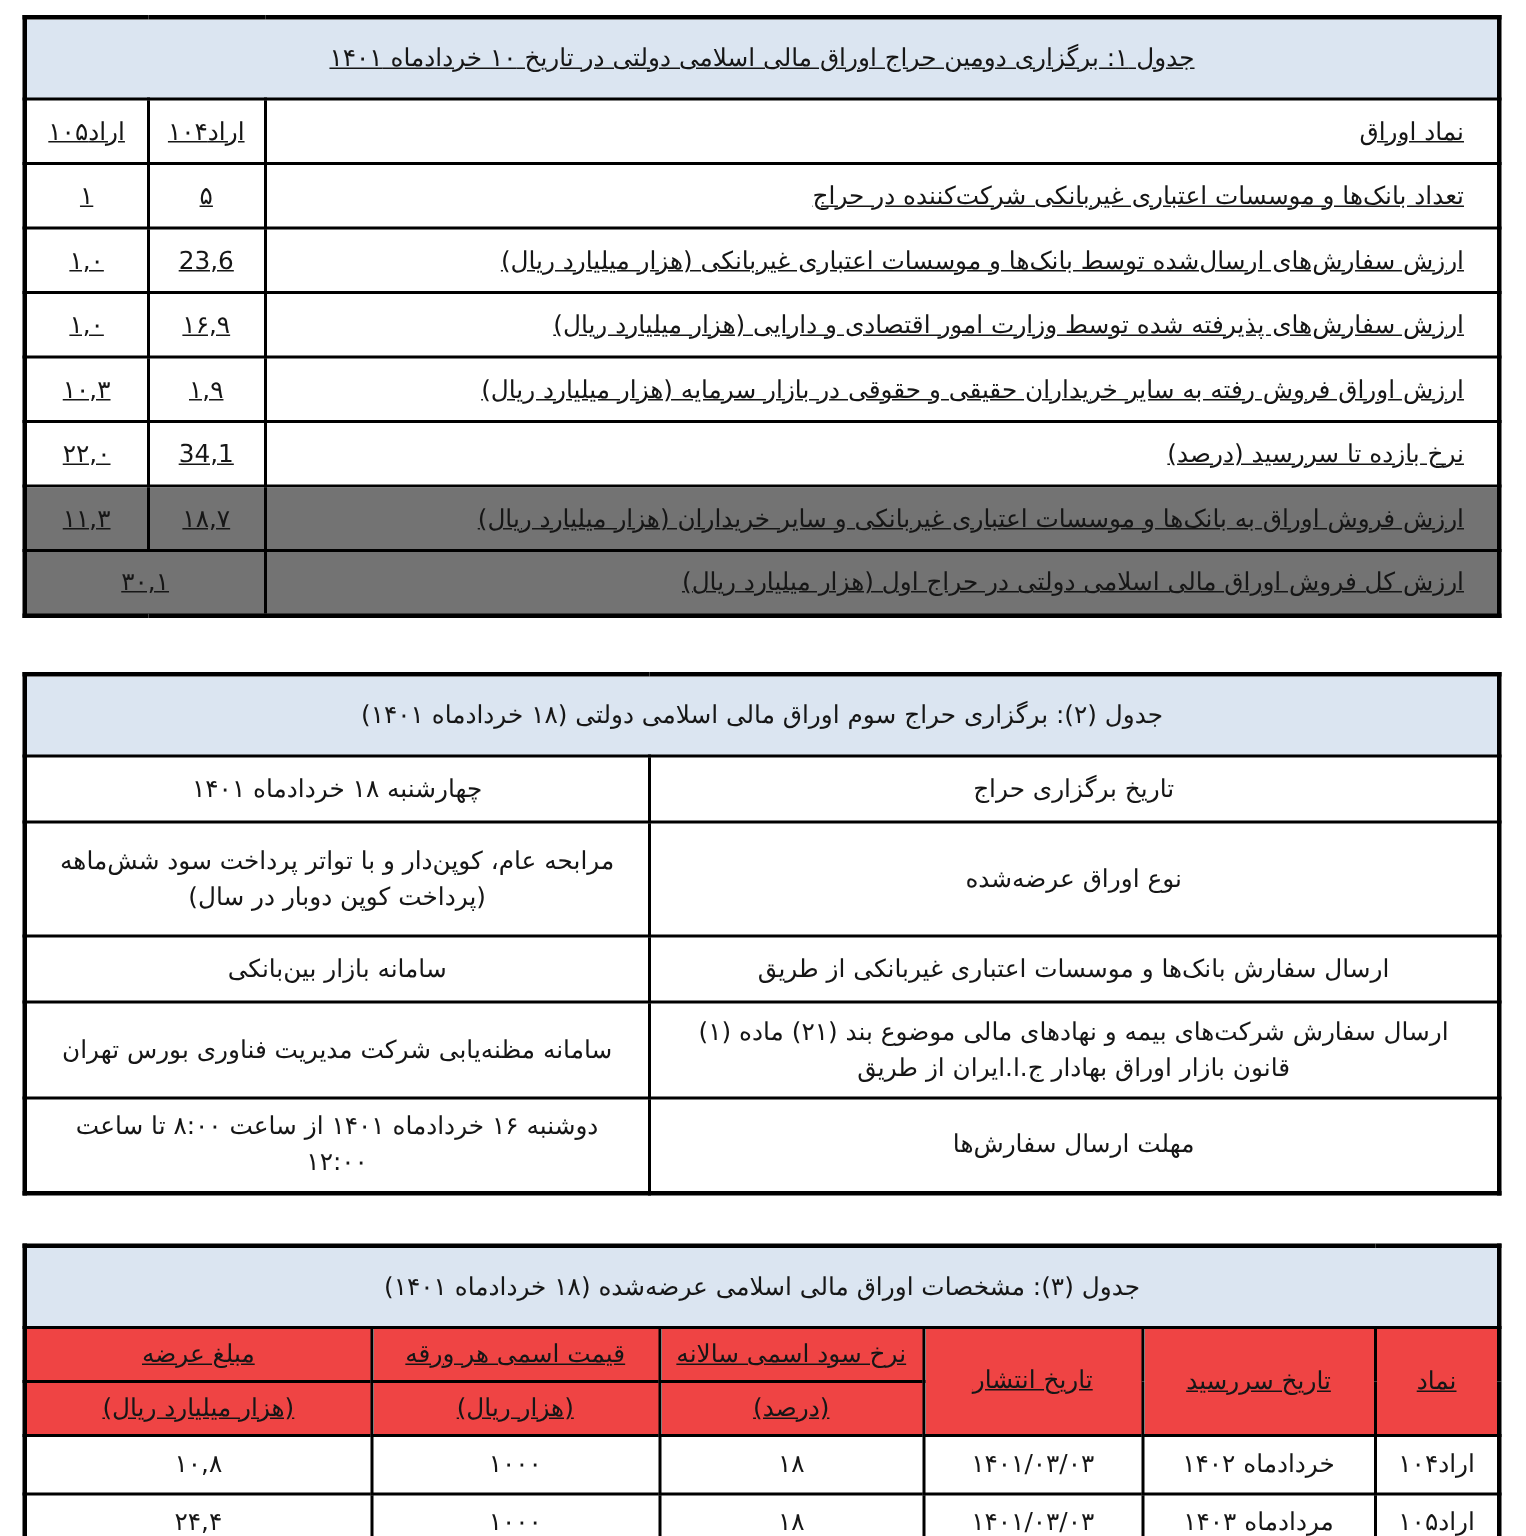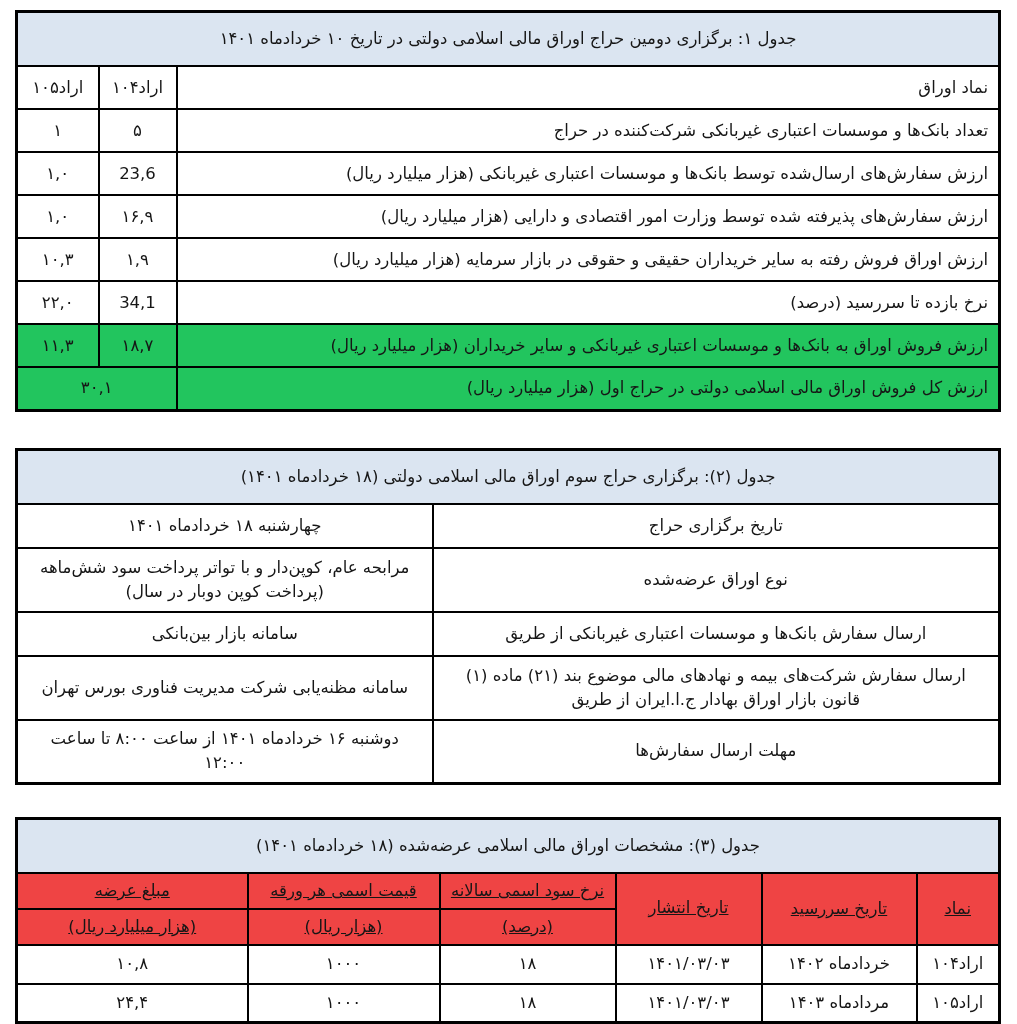--- a/index.html
+++ b/index.html
@@ -26,31 +26,31 @@
     line-height:1.45;
     overflow:hidden;
   }
   .title-cell{
     background:#dbe5f1;
     font-weight:bold;
     font-size:17.5px;
     height:42px;
   }
   
-  .t1{margin-bottom:36px;}
+  .t1{margin-bottom:36px;text-decoration:underline;}
   .t1 tr{height:43px;}
   .t1 tr.title-row{height:46px;}
-  .t1 td.lbl{text-align:right;padding-right:10px;}
-  .t1 tr.hl td{background:#22c55e;}
+  .t1 td.lbl{text-align:right;padding-right:22px;}
+  .t1 tr.hl td{background:#737373;}
   .bold{font-weight:bold;margin-left:40px;}
   
   .t2{margin-bottom:32px;border-radius:21px;}
   .t2 td{white-space:pre-line;line-height:2.0;}
   .t2 tr.r-1line{height:44px;}
-  .t2 tr.r-2line{height:64px;margin-left:33px;}
+  .t2 tr.r-2line{height:76px;margin-left:33px;}
   .t2 tr.r-mid{height:64px;}
   
   .t3 tr.hdr th{background:#ef4444;text-decoration:underline;}
   .t3 tr.hdr{height:34px;}
   .t3 tr.data{height:39px;}
   .t3 th.va-top{vertical-align:top;padding-top:22px;}
 </style>
 </head>
 <body>
 

